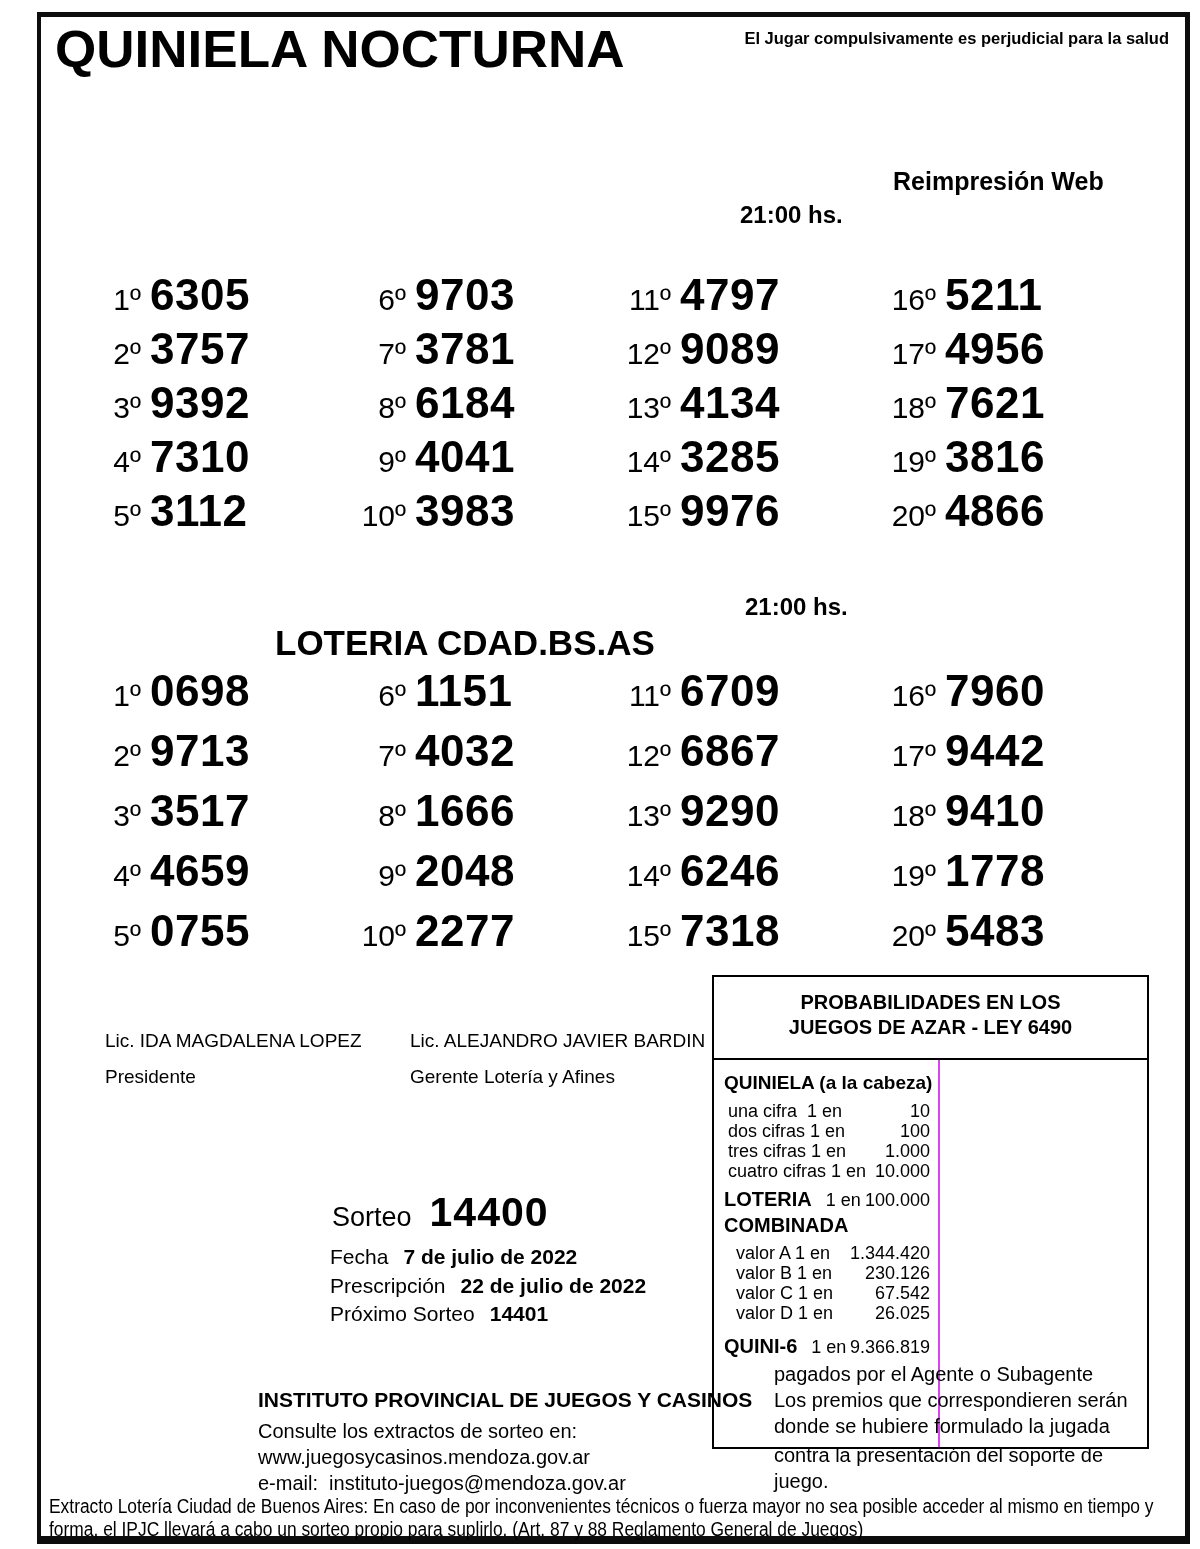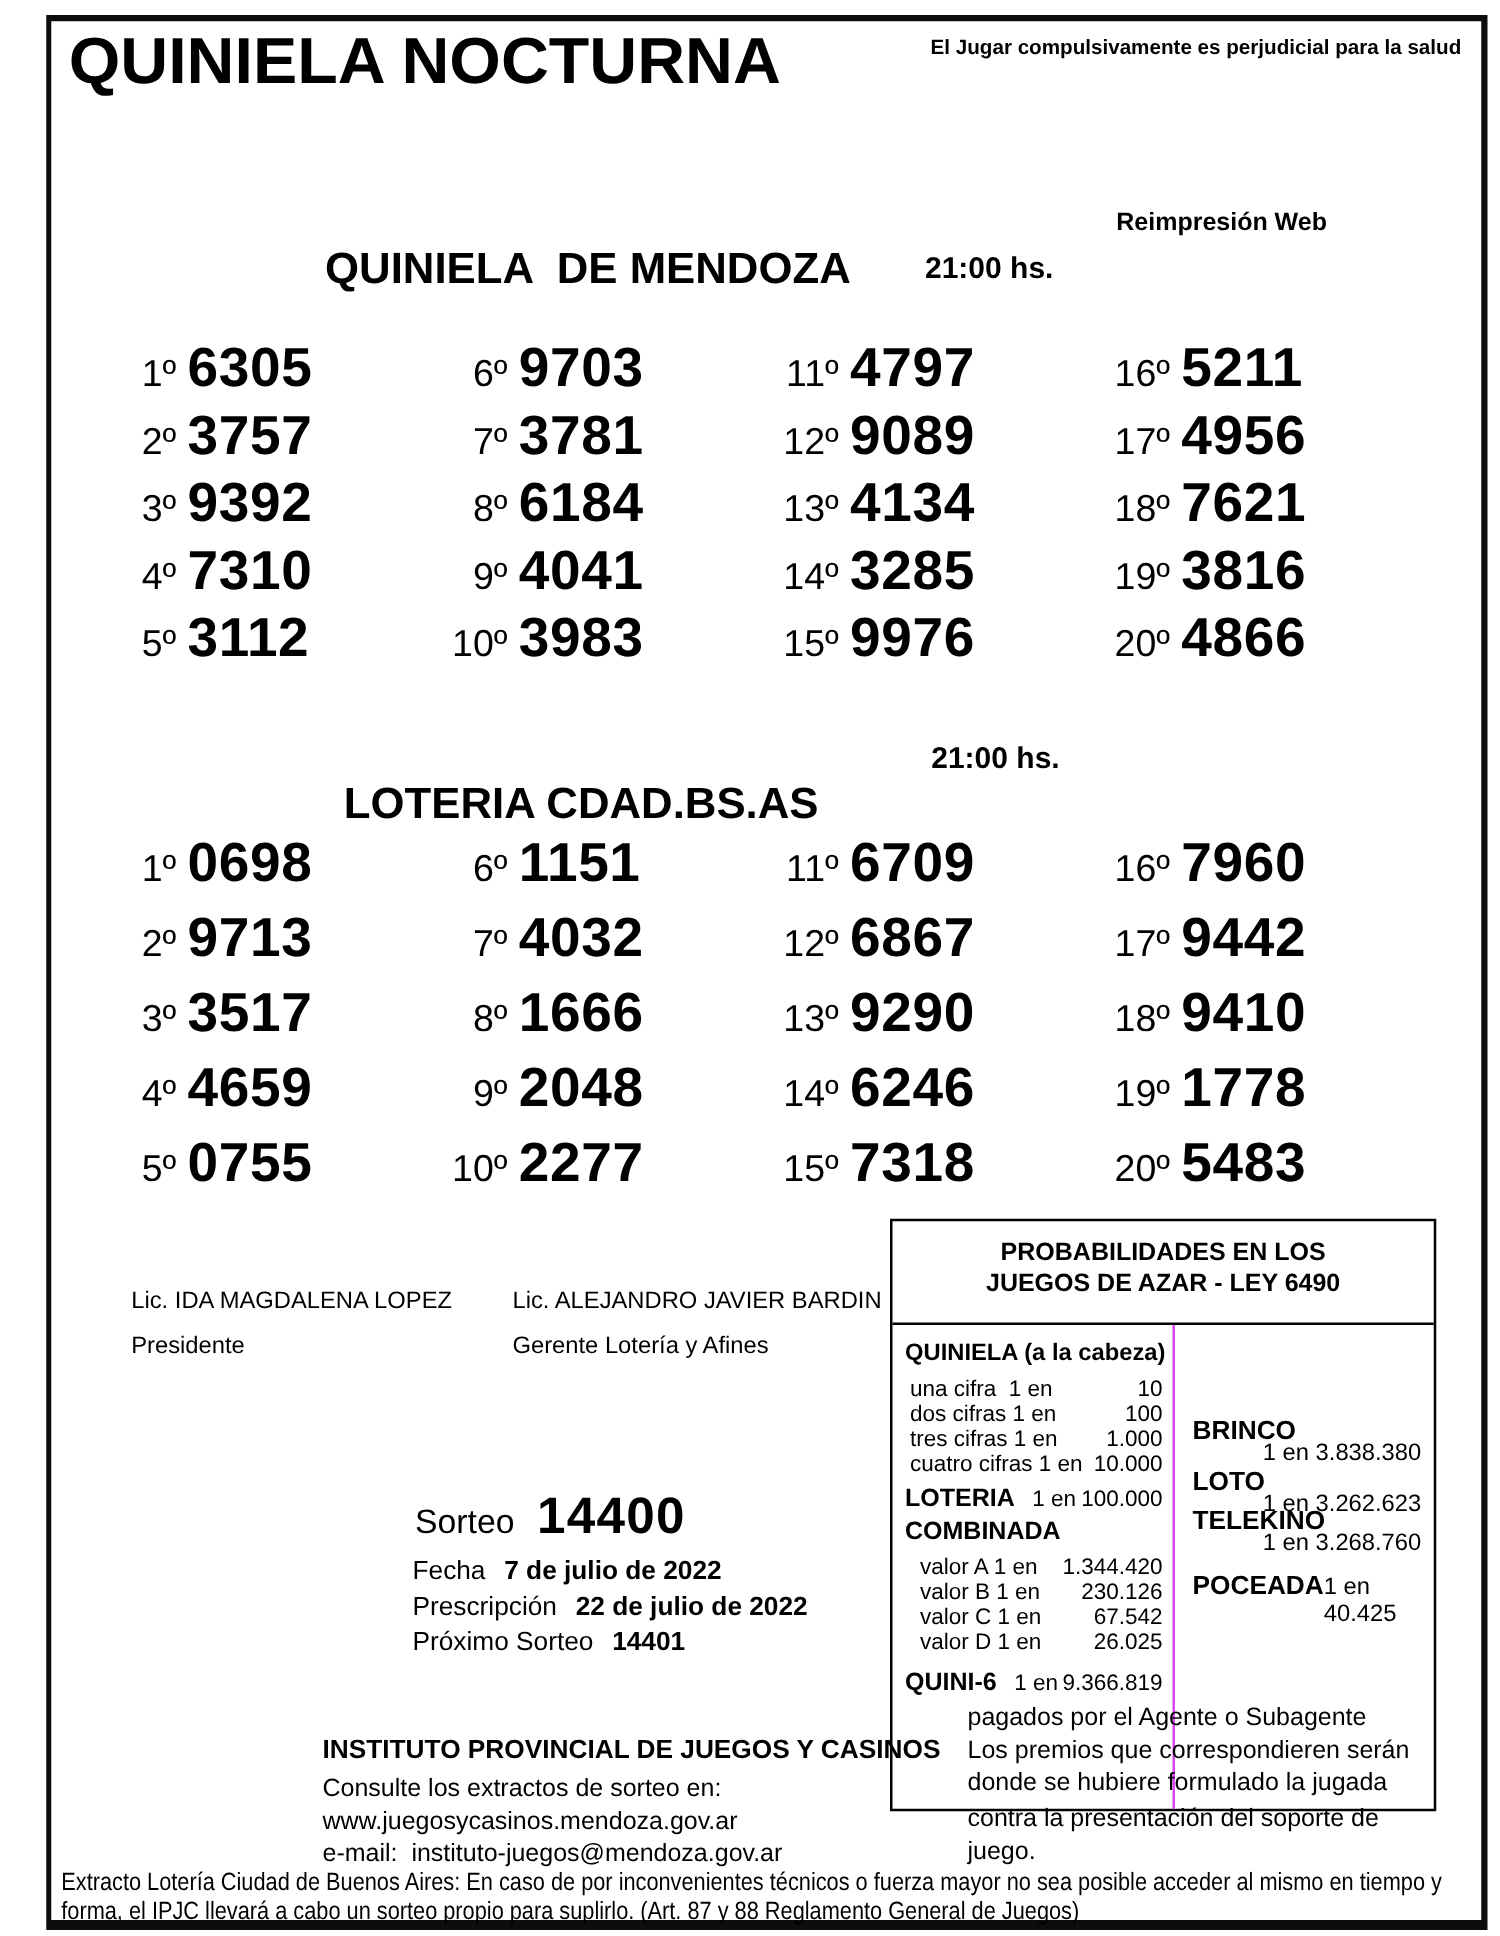--- a/index.html
+++ b/index.html
@@ -8,21 +8,21 @@
   .frame { position:absolute; left:37px; top:12px; width:1153px; height:1532px;
     border:5px solid #0d0d0d; border-left-width:4px; border-bottom-width:8px; }
   .pre { white-space:pre; }
 
   .doc-title { position:absolute; left:14px; top:2px; font-size:52px; font-weight:bold;
     letter-spacing:0px; transform:scaleX(1.02); transform-origin:left top; }
   .health-warning { position:absolute; top:12px; right:16px; font-size:16.5px; font-weight:bold; }
 
   .draw-header { position:absolute; font-size:35px; font-weight:bold; }
   .draw-time { position:absolute; font-size:24px; font-weight:bold; }
-  .reprint { position:absolute; left:852px; top:150px; font-size:20px; font-weight:bold; }
+  .reprint { position:absolute; left:852px; top:150px; font-size:25px; font-weight:bold; }
 
   .results-grid { position:absolute; display:grid; grid-auto-flow:column;
     grid-template-columns:repeat(4,265px); }
   #grid-mendoza { left:44px; top:253px; grid-template-rows:repeat(5,54px); }
   #grid-bsas { left:44px; top:649px; grid-template-rows:repeat(5,60px); }
   .result-cell { display:flex; align-items:baseline; }
   .result-cell .pos { width:56px; text-align:right; font-size:30px; margin-right:9px; }
   .result-cell .num { font-size:44px; font-weight:bold; letter-spacing:0.5px; }
 
   .signature { position:absolute; font-size:19px; }
@@ -71,21 +71,20 @@
   .footer-line { font-size:20px; line-height:23px; }
 </style>
 </head>
 <body>
 
 <div class="frame">
 
   <div class="doc-title">QUINIELA NOCTURNA</div>
   <div class="health-warning">El Jugar compulsivamente es perjudicial para la salud</div>
 
-  <div class="draw-header pre" style="left:219px; top:178px;">QUINIELA  DE MENDOZA</div>
   <div class="draw-time" style="left:699px; top:184px;">21:00 hs.</div>
   <div class="reprint">Reimpresión Web</div>
 
   <div class="results-grid" id="grid-mendoza">
       <div class="result-cell">
         <span class="pos">1º</span>
         <span class="num">6305</span>
       </div>
       <div class="result-cell">
         <span class="pos">2º</span>
@@ -324,38 +323,20 @@
         <span class="val">26.025</span>
       </div>
 
       <div class="pq-game-row pq-quini">
         <span class="gname">QUINI-6</span>
         <span class="mid">1 en</span>
         <span class="val">9.366.819</span>
       </div>
     </div>
 
-    <div class="prob-right">
-      <div class="pg" style="top:73px;">
-        <span class="pg-name">BRINCO</span>
-        <span class="pg-val">1 en 3.838.380</span>
-      </div>
-      <div class="pg" style="top:114px;">
-        <span class="pg-name">LOTO</span>
-        <span class="pg-val">1 en 3.262.623</span>
-      </div>
-      <div class="pg" style="top:145px;">
-        <span class="pg-name">TELEKINO</span>
-        <span class="pg-val">1 en 3.268.760</span>
-      </div>
-      <div class="pg pg-inline" style="top:197px;">
-        <span class="pg-name">POCEADA</span>
-        <span class="pg-val">1 en 40.425</span>
-      </div>
-    </div>
   </div>
 
   <div class="institute">
     <div class="inst-title">INSTITUTO PROVINCIAL DE JUEGOS Y CASINOS</div>
     <div class="inst-line">Consulte los extractos de sorteo en:</div>
     <div class="inst-line">www.juegosycasinos.mendoza.gov.ar</div>
     <div class="inst-line">e-mail:  instituto-juegos@mendoza.gov.ar</div>
   </div>
 
   <div class="advert">

